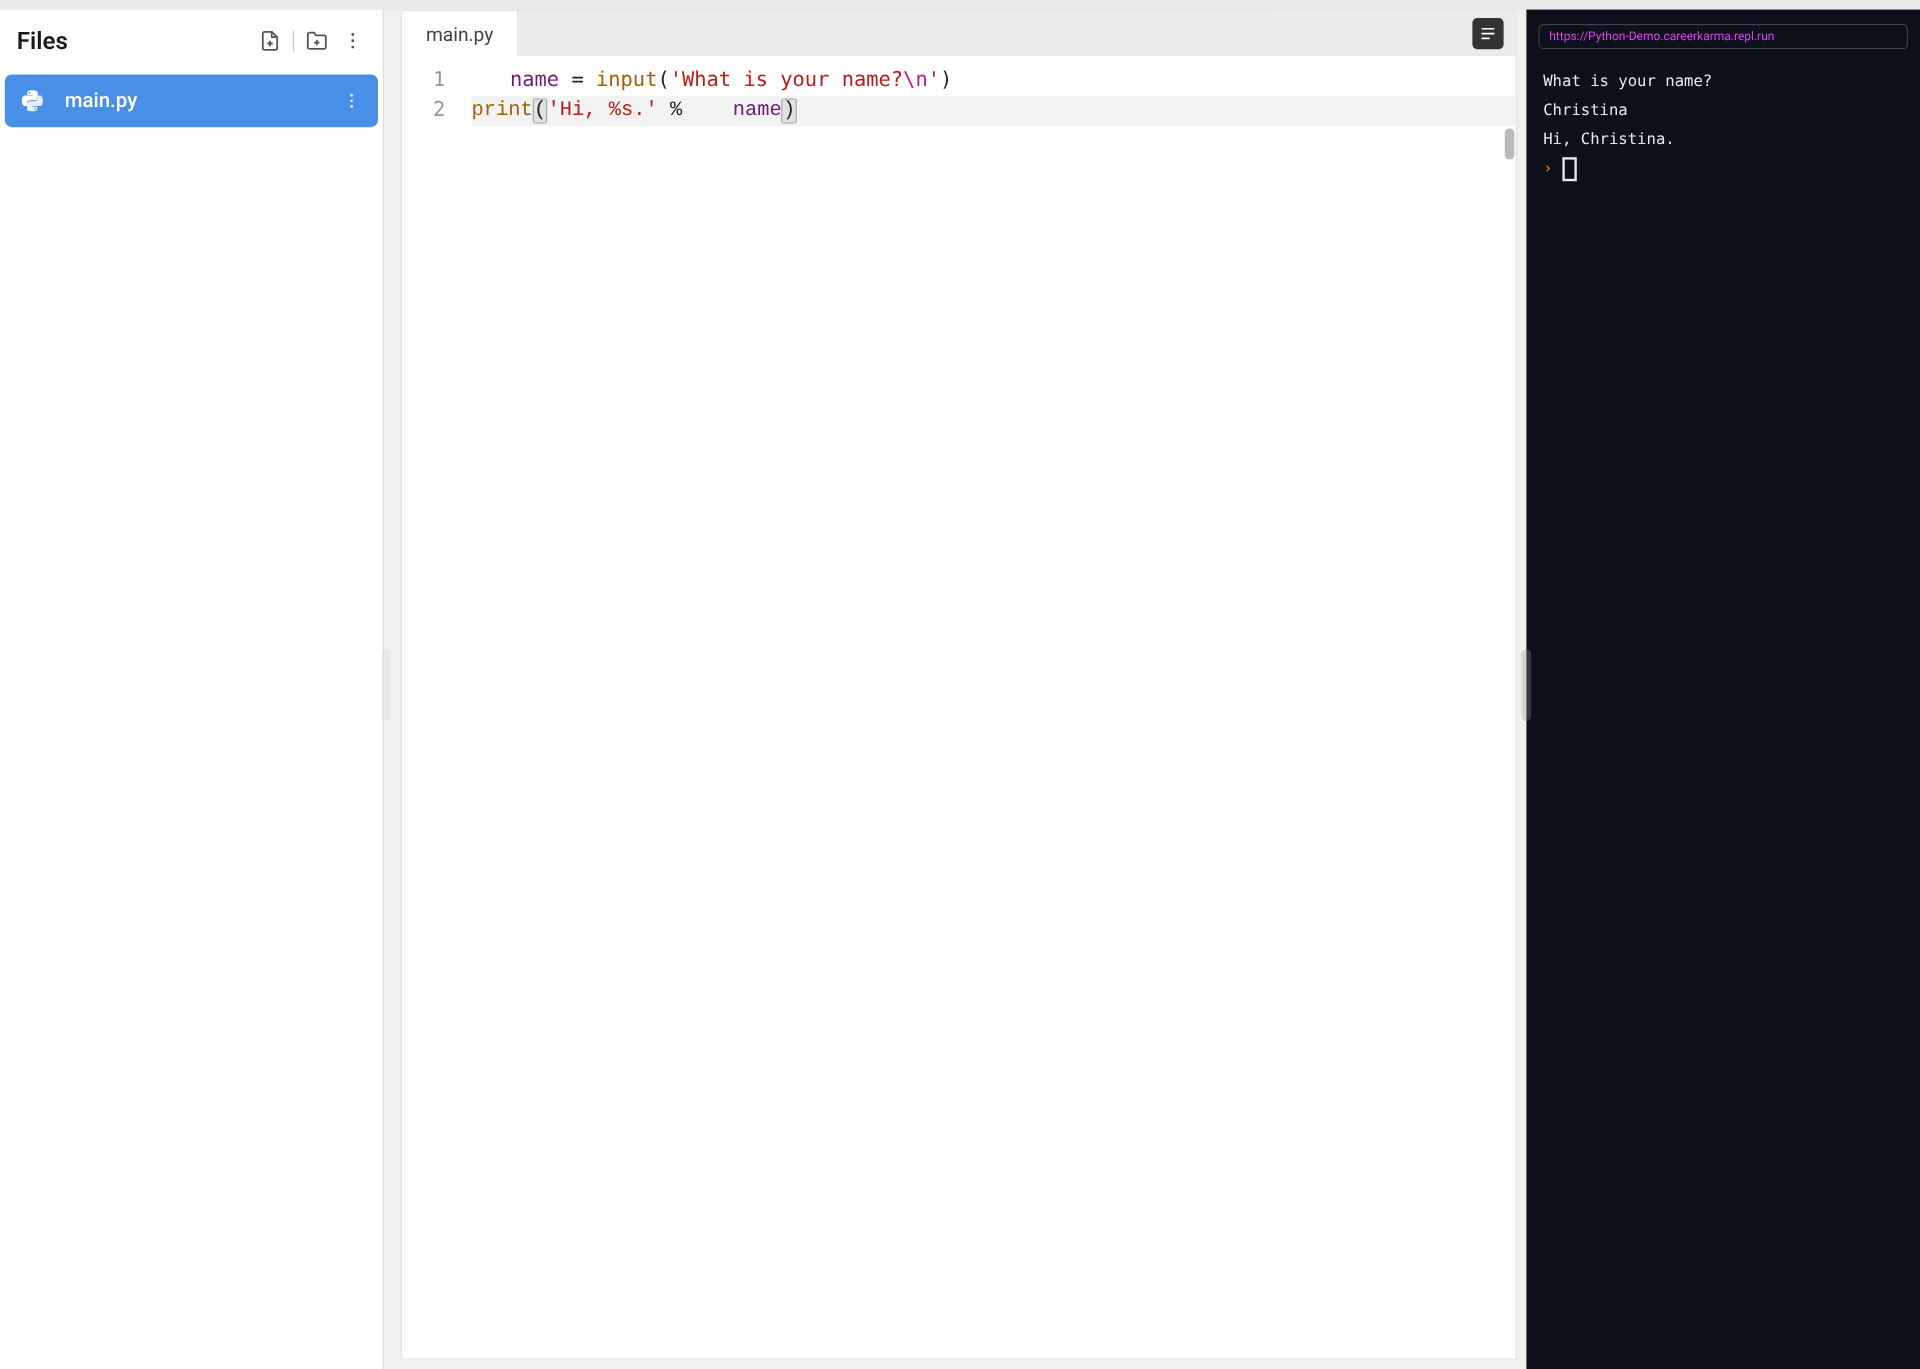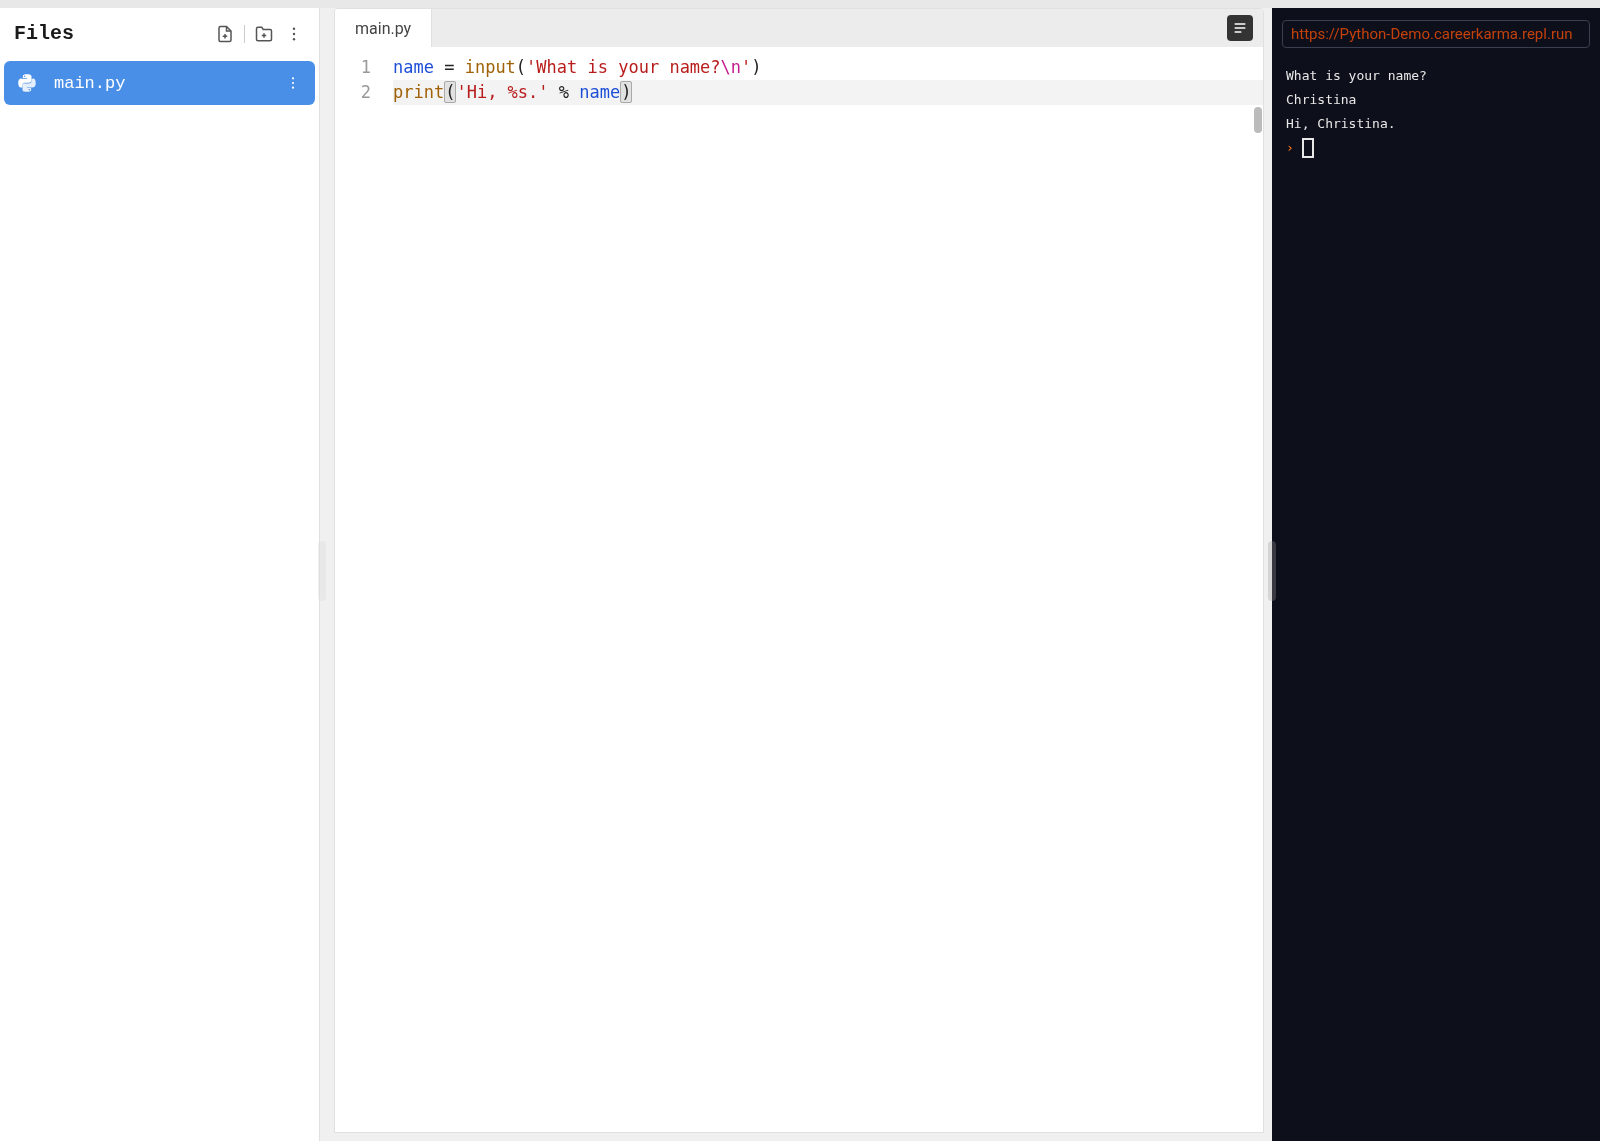--- a/index.html
+++ b/index.html
@@ -26,21 +26,20 @@
     }
     
     .sidebar {
       width: 320px;
       background: #ffffff;
       border-right: 1px solid #e0e0e0;
       display: flex;
       flex-direction: column;
       padding-top: 8px;
       flex-shrink: 0;
-      font-family: Liberation Mono, monospace;
     }
     .sidebar-header {
       display: flex;
       align-items: center;
       justify-content: space-between;
       padding: 14px 14px 14px 14px;
     }
     .sidebar-title {
       font-size: 20px;
       font-weight: 600;
@@ -173,22 +172,23 @@
       padding: 8px 0 0 12px;
       background: #fff;
       position: relative;
     }
     .code-line {
       height: 25px;
       white-space: pre;
     }
     .code-line.active {
       background: #f3f3f3;
-    }
-    .tok-var { color: #1d4ed8; }
+      font-family: Liberation Mono, monospace;
+    }
+    .tok-var { color: #701a75; margin-left: 32px; }
     .tok-op { color: #222; }
     .tok-builtin { color: #a16207; }
     .tok-paren { color: #222; }
     .tok-string { color: #b91c1c; }
     .tok-escape { color: #c41b8e; }
     .bracket-hl {
       background: rgba(0,0,0,0.07);
       border: 1px solid #aaa;
       border-radius: 2px;
     }
@@ -221,22 +221,22 @@
       flex-direction: column;
       padding-top: 8px;
       flex-shrink: 0;
       position: relative;
     }
     .console-url-bar {
       margin: 12px 10px 10px 10px;
       border: 1px solid #3a4050;
       border-radius: 4px;
       padding: 4px 8px;
-      color: #c2410c;
-      font-size: 15px;
+      color: #d946ef;
+      font-size: 10px;
       white-space: nowrap;
       overflow: hidden;
       cursor: text;
     }
     .console-output {
       flex: 1;
       padding: 6px 14px;
       font-family: "SF Mono", Menlo, Monaco, Consolas, monospace;
       font-size: 13px;
       line-height: 24px;

